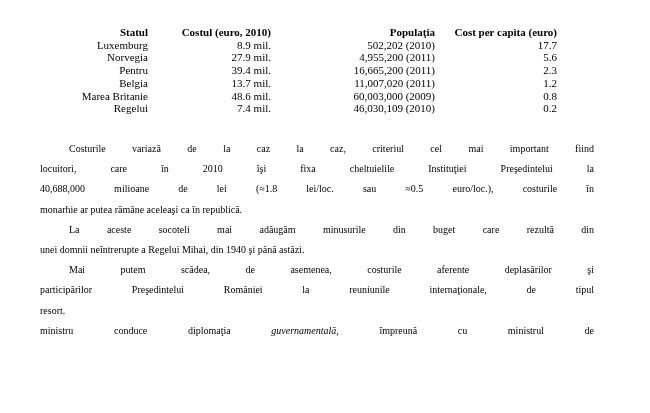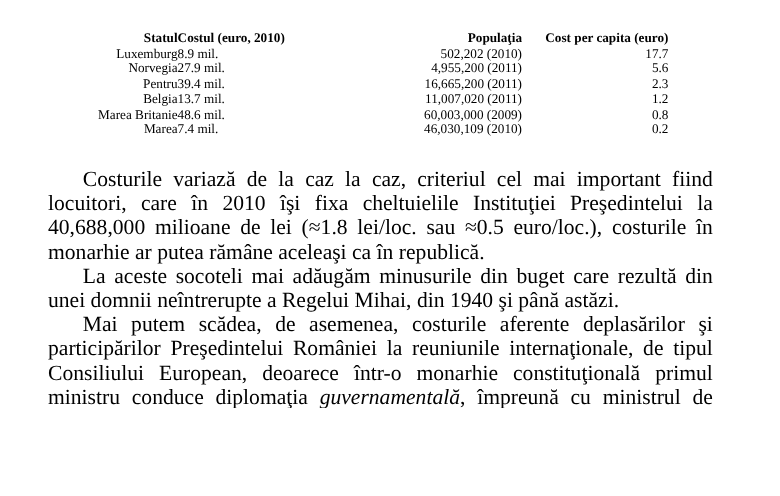--- a/index.html
+++ b/index.html
@@ -30,31 +30,31 @@
   }
   table.stats th, table.stats td {
     padding: 0;
     margin: 0;
     white-space: nowrap;
     font-weight: normal;
     box-sizing: border-box;
   }
   table.stats thead th { font-weight: bold; }
   .col-state    { width: 148px; text-align: right; }
-  .col-cost     { width: 123px; text-align: left; }
+  .col-cost     { width: 123px; text-align: right; }
   .col-pop      { width: 164px; text-align: right; padding-left: 12px; }
   .col-capita   { width: 122px; text-align: right; }
 
   
   .body-text {
     position: absolute;
     left: 40px;
     top: 139px;
     width: 554px;
-    font-size: 18px;
+    font-size: 10px;
     line-height: 20.2px;
   }
   .ln {
     text-align: justify;
     text-align-last: justify;
   }
   .ln.first { text-indent: 29px; }
   .ln.last  { text-align: left; text-align-last: left; }
   .ln em { font-style: italic; }
 </style>
@@ -97,21 +97,21 @@
         <td class="col-pop">11,007,020 (2011)</td>
         <td class="col-capita">1.2</td>
       </tr>
       <tr>
         <td class="col-state">Marea Britanie</td>
         <td class="col-cost">48.6 mil.</td>
         <td class="col-pop">60,003,000 (2009)</td>
         <td class="col-capita">0.8</td>
       </tr>
       <tr>
-        <td class="col-state">Marea</td>
+        <td class="col-state">Regelui</td>
         <td class="col-cost">7.4 mil.</td>
         <td class="col-pop">46,030,109 (2010)</td>
         <td class="col-capita">0.2</td>
       </tr>
     </tbody>
   </table>
 
   <div class="body-text">
 
     <div>
@@ -122,19 +122,18 @@
     </div>
 
     <div>
       <div class="ln first">La aceste socoteli mai adăugăm minusurile din buget care rezultă din</div>
       <div class="ln last">unei domnii neîntrerupte a Regelui Mihai, din 1940 şi până astăzi.</div>
     </div>
 
     <div>
       <div class="ln first">Mai putem scădea, de asemenea, costurile aferente deplasărilor şi</div>
       <div class="ln">participărilor Preşedintelui României la reuniunile internaţionale, de tipul</div>
-      <div class="ln">Consiliului European, deoarece într-o monarhie constituţională primul</div>
+      <div class="ln last">resort.</div>
       <div class="ln"><span>ministru conduce diplomaţia </span><em>guvernamentală</em><span>, împreună cu ministrul de</span></div>
-      <div class="ln last">resort.</div>
     </div>
 
   </div>
 </div>
 
 </body></html>

